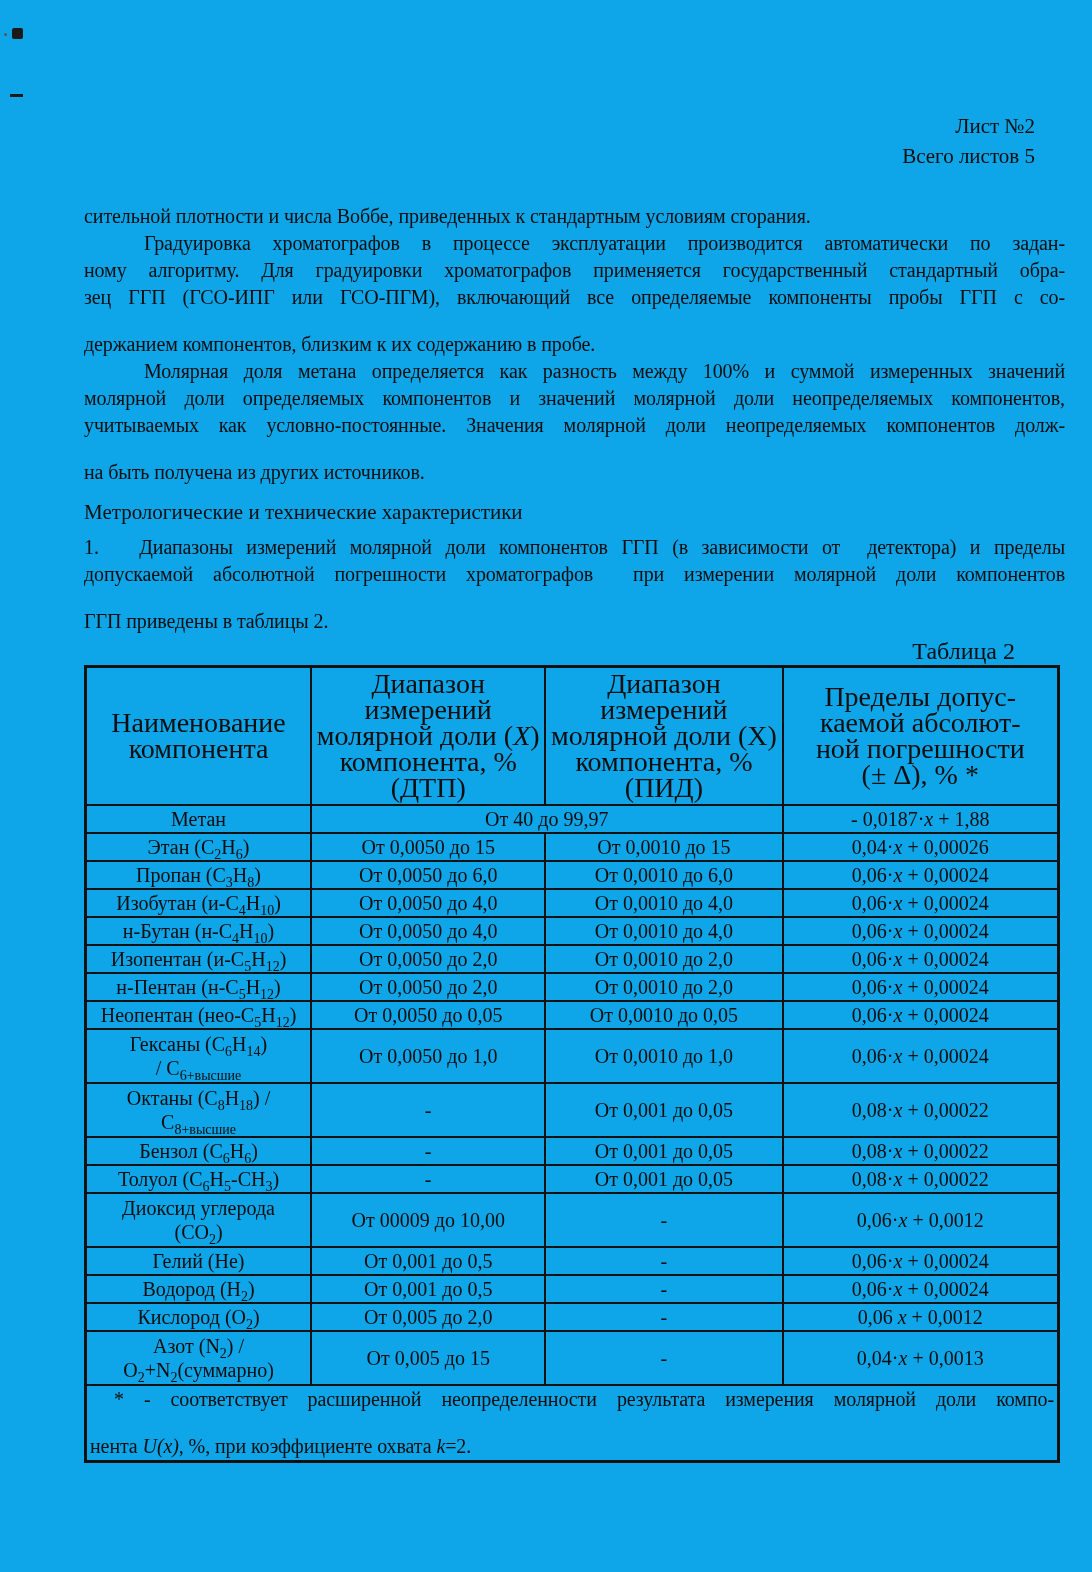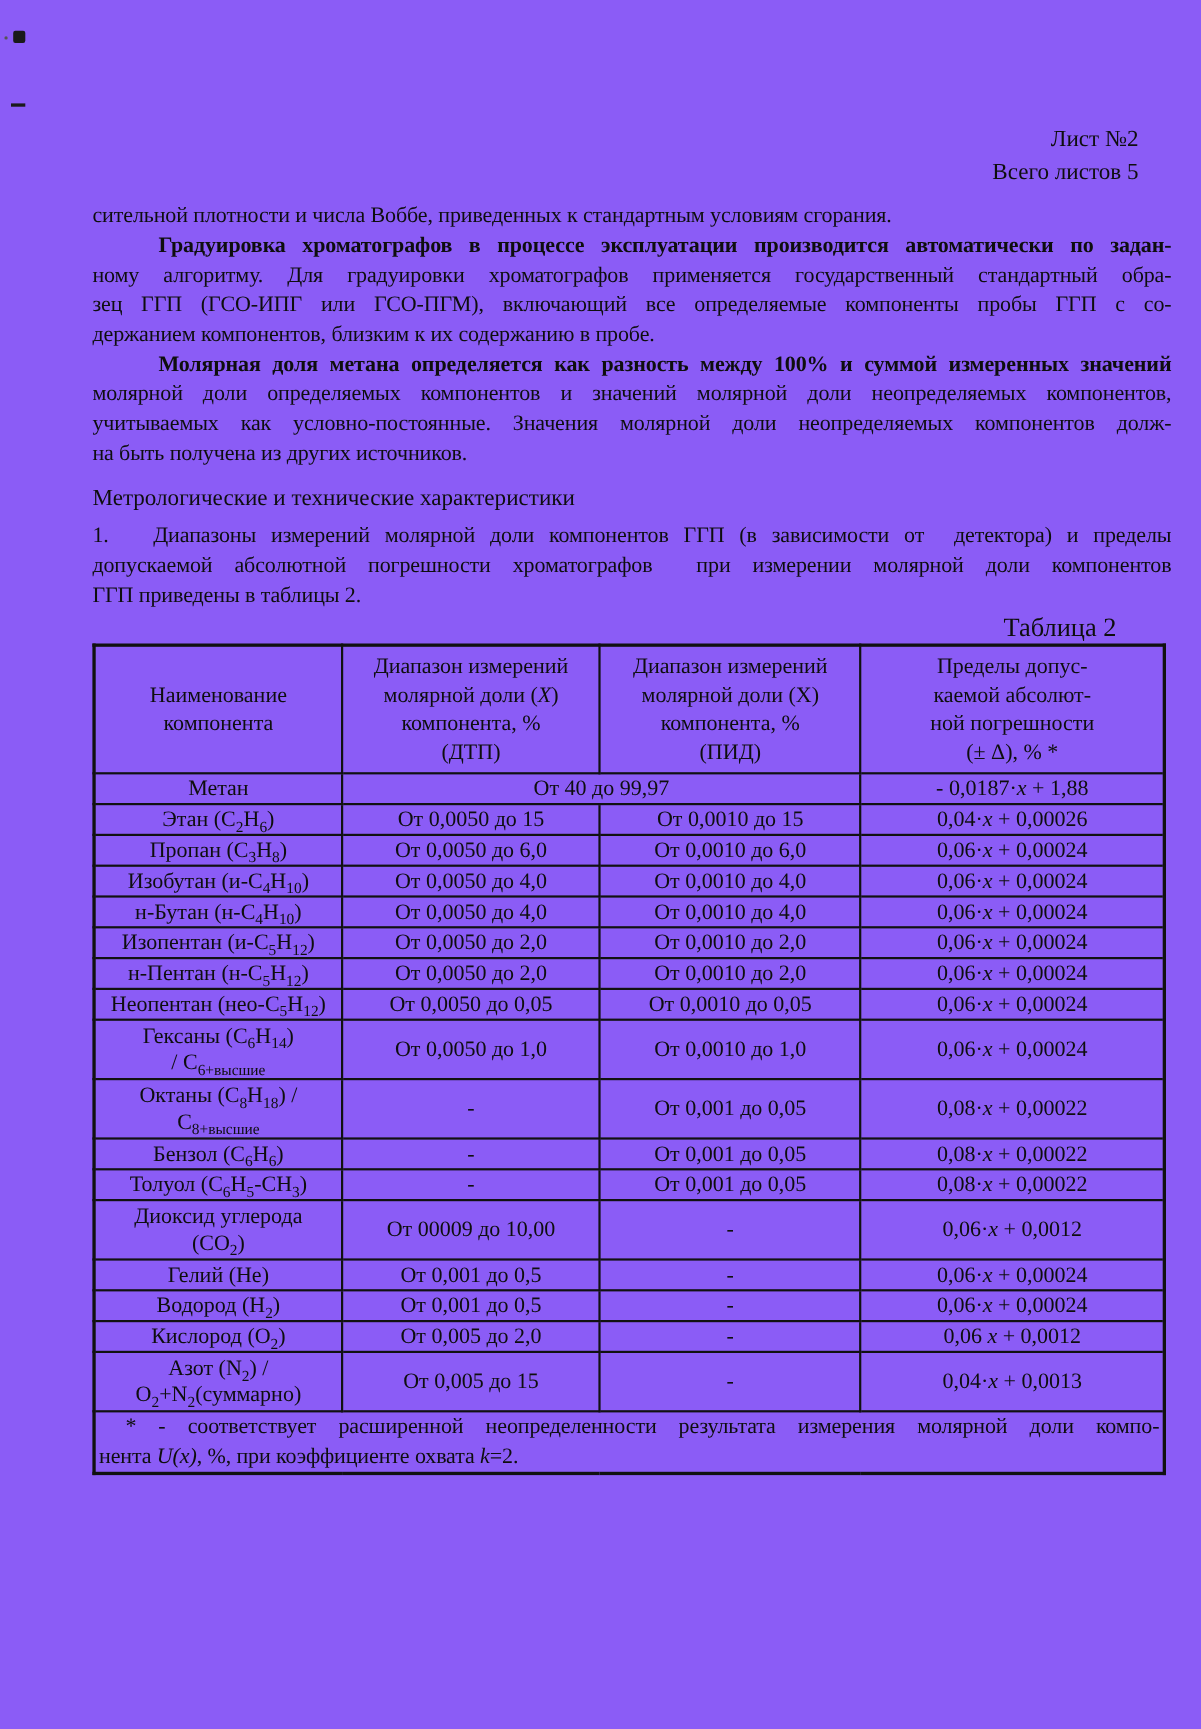--- a/index.html
+++ b/index.html
@@ -1,20 +1,20 @@
 <!DOCTYPE html>
 <html><head>
 <meta charset="utf-8">
 <style>
   html, body { margin: 0; padding: 0; background: #e8e8e8; }
   .page {
     position: relative;
     width: 1092px;
     height: 1572px;
-    background: #8b5cf6;
+    background: #0ea5e9;
     font-family: "Liberation Serif", "DejaVu Serif", serif;
     color: #0e0e0e;
     overflow: hidden;
   }
   .artifact { position: absolute; background: #1a1a1a; }
   .artifact-1 { left: 12px; top: 28px; width: 11px; height: 11px; border-radius: 2px; }
   .artifact-1b { left: 4px; top: 33px; width: 3px; height: 3px; border-radius: 50%; background:#555; }
   .artifact-2 { left: 10px; top: 94px; width: 13px; height: 3px; }
 
   .sheet-header {
@@ -34,22 +34,22 @@
   }
 
   .line {
     font-size: 20px;
     line-height: 27px;
     letter-spacing: -0.1px;
     text-align: justify;
     text-align-last: justify;
     white-space: normal;
   }
-  .line.para-end { text-align-last: left; }
-  .line.first-indent { text-indent: 60px; font-weight: bold; }
+  .line.para-end { text-align-last: left; margin-top: 20px; }
+  .line.first-indent { text-indent: 60px; }
 
   .section-heading {
     font-size: 21px;
     line-height: 28px;
     font-weight: normal;
     margin: 12px 0 8px 0;
   }
   .item { margin: 0 0 4px 0; }
 
   .table-caption {
@@ -68,21 +68,21 @@
     border: 3px solid #111;
     margin-top: 2px;
   }
   table.spec th, table.spec td {
     border: 2px solid #111;
     text-align: center;
     vertical-align: middle;
     font-weight: normal;
   }
   table.spec th {
-    font-size: 20px;
+    font-size: 28px;
     line-height: 26px;
     padding: 3px 2px;
     height: 108px;
     text-align: center;
   }
   table.spec td {
     font-size: 20px;
     line-height: 24px;
     padding: 0 3px;
     height: 26px;

